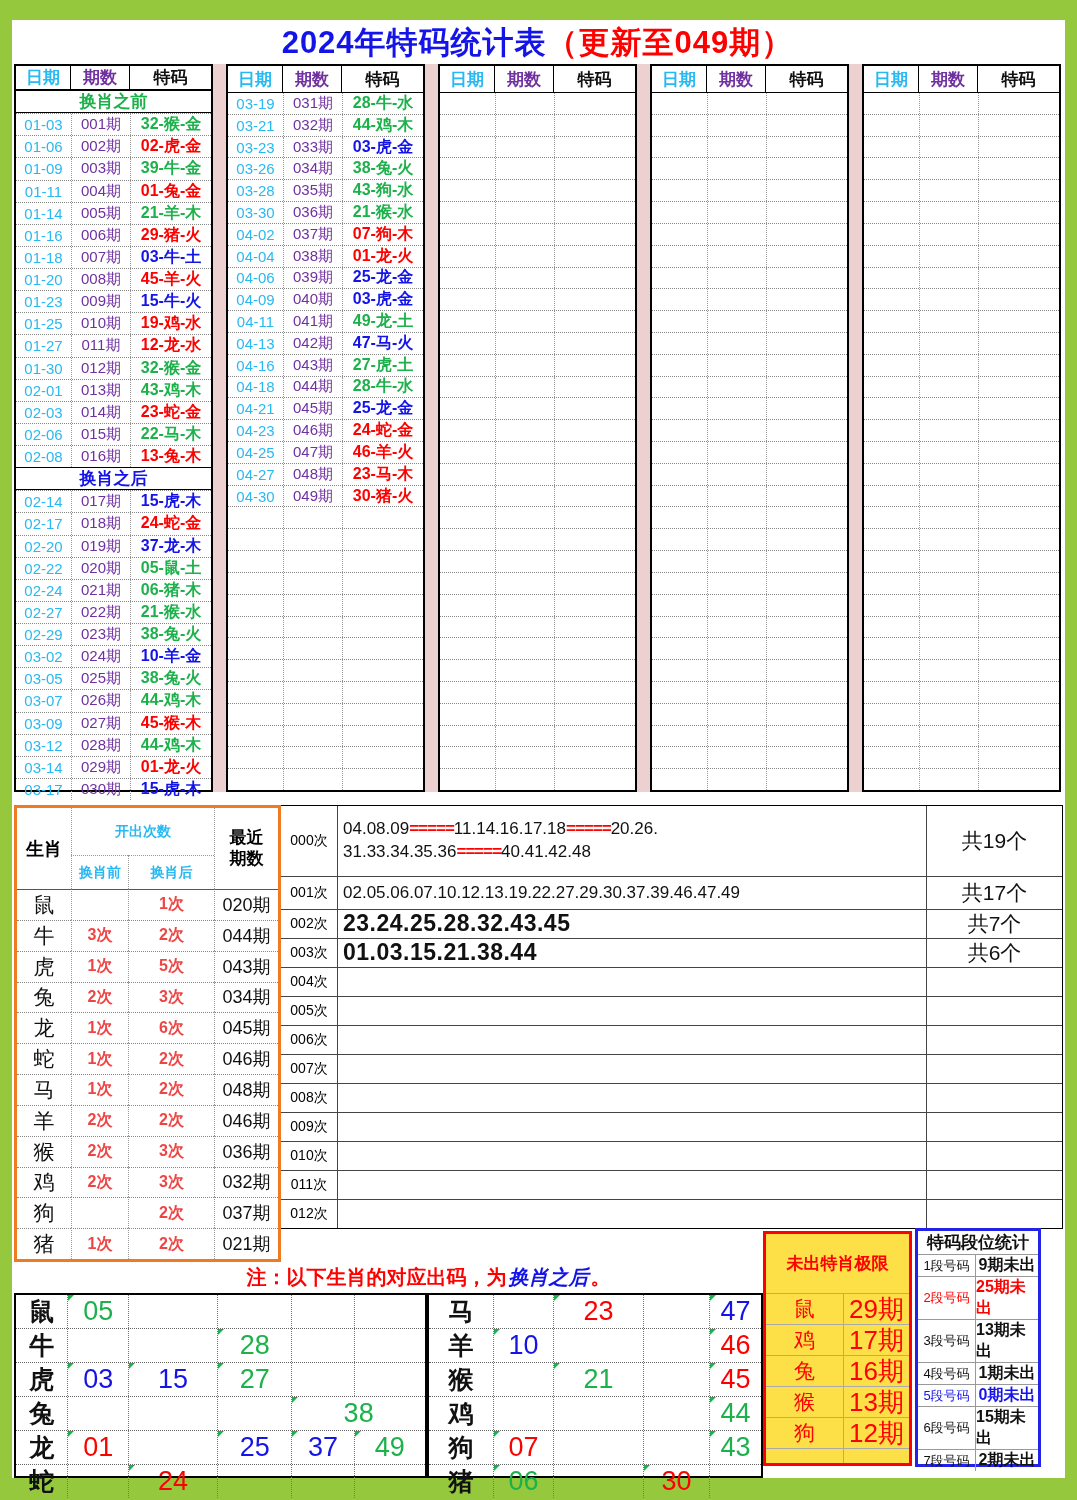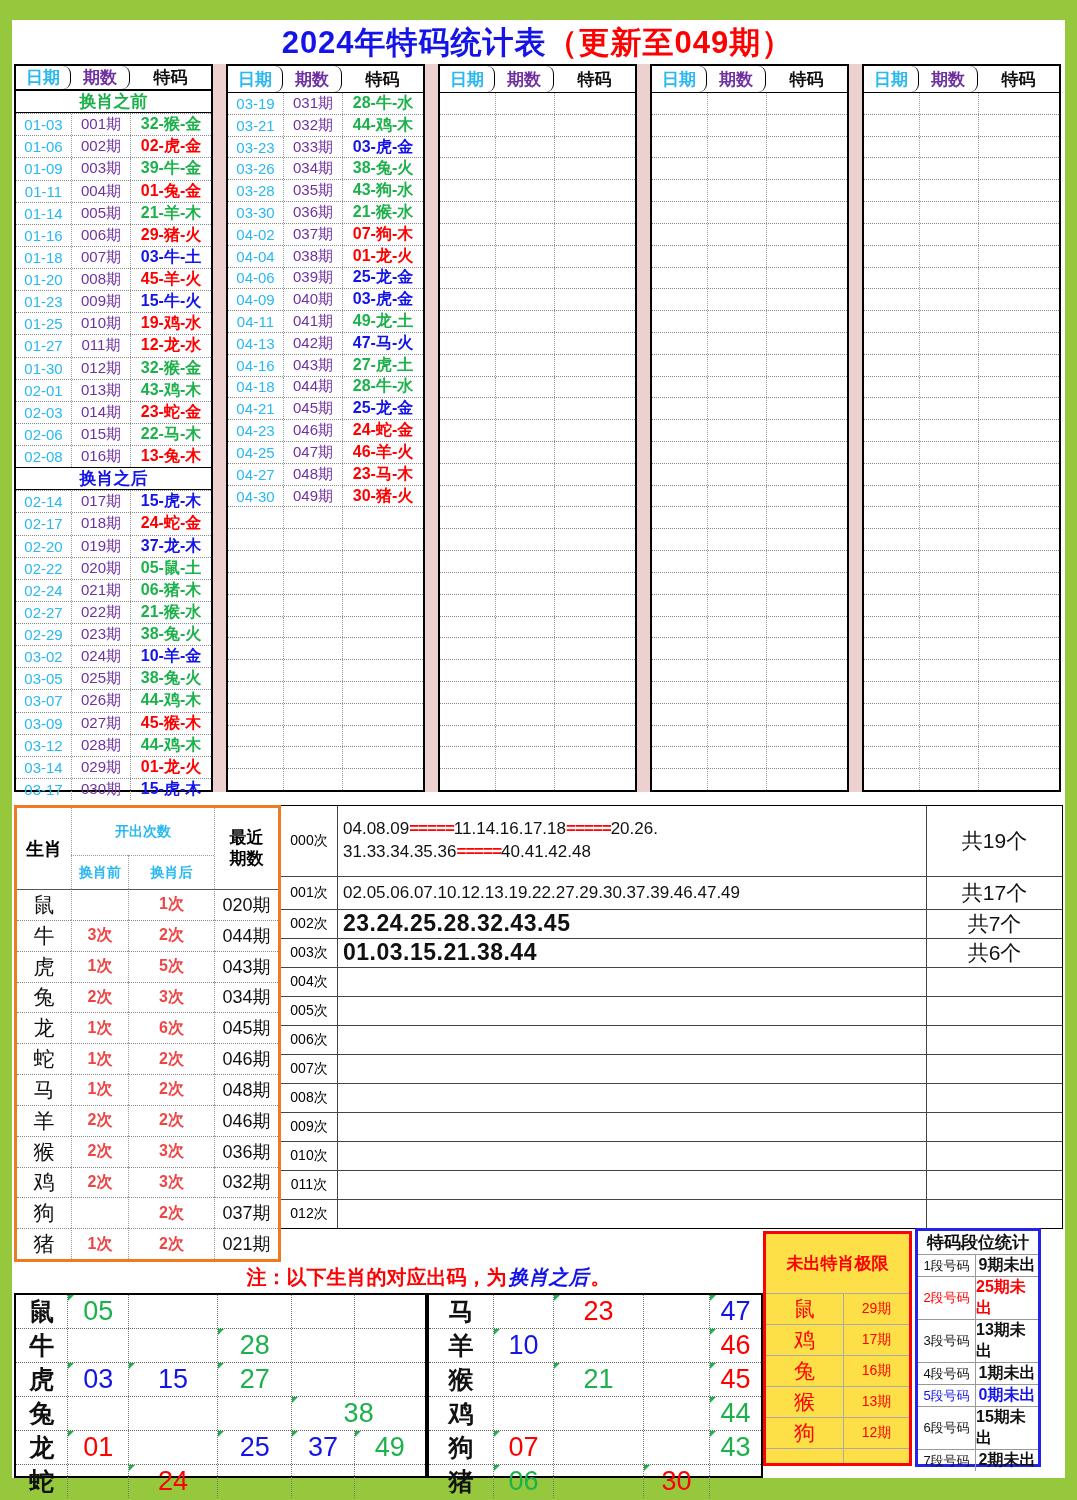--- a/index.html
+++ b/index.html
@@ -19,21 +19,21 @@
   
   .title { left:14px; top:22px; width:1047px; height:42px; display:flex; align-items:center; justify-content:center;
            font-size:31px; font-weight:bold; letter-spacing:1px; }
   .t-main { color:#1414E8; } .t-suffix { color:#FE0000; }
 
   
   .top-table { left:14px; top:64px; width:1047px; height:728px; display:flex; }
   .draw-group { width:199px; height:100%; border:2px solid #000; background:#fff; display:flex; flex-direction:column; }
   .bar { width:13px; height:100%; background:#EDD1D1; }
   .dg-head { height:27px; display:flex; border-bottom:1px solid #000; }
-  .dg-head .hc { display:flex; align-items:center; justify-content:center; font-size:17px; font-weight:bold;border-radius:8px; }
+  .dg-head .hc { display:flex; align-items:center; justify-content:center; font-size:17px; font-weight:bold; }
   .hc.h-date { width:55px; border-right:1px solid #000; }
   .hc.h-period { width:59px; border-right:1px solid #000; }
   .hc.h-code { flex:1; color:#111; }
   .dg-body { flex:1; display:flex; flex-direction:column; }
   .dg-row { flex:1; display:flex; border-top:1px dotted #888; overflow:hidden; }
   .dg-row:first-child { border-top:none; }
   .dg-row .cell { display:flex; align-items:center; justify-content:center; overflow:hidden; white-space:nowrap; }
   .cell.cd { width:55px; font-size:15px; }
   .cell.cp { width:59px; border-left:1px dotted #999; font-size:15px; }
   .cell.cv { flex:1; border-left:1px dotted #999; font-size:16px; font-weight:bold; }
@@ -81,21 +81,21 @@
   .bg-num { font-size:27px; border-left:1px dotted #777; }
   .tri { position:absolute; top:0; left:0; width:0; height:0; border-top:6px solid #1DB14B; border-right:6px solid transparent; }
 
   
   .missing-box { left:763px; top:1231px; width:149px; height:235px; border:3px solid #FE0000; background:#fde047;
                  display:flex; flex-direction:column; }
   .mb-title { height:59px; display:flex; align-items:center; justify-content:center; color:#FE0000; font-weight:bold; font-size:17px; }
   .mb-row { height:31px; display:flex; border-top:1px solid #aaa; }
   .mb-row.empty { flex:1; }
   .mb-z { width:78px; display:flex; align-items:center; justify-content:center; color:#FE0000; font-size:21px; border-right:1px solid #aaa; }
-  .mb-p { flex:1; display:flex; align-items:center; justify-content:center; color:#FE0000; font-size:14px; }
+  .mb-p { flex:1; display:flex; align-items:center; justify-content:center; color:#FE0000; font-size:26px; }
 
   
   .segment-box { left:915px; top:1228px; width:126px; height:239px; border:3px solid #2222E8; background:#fff;
                  display:flex; flex-direction:column; }
   .sb-title { height:31px; display:flex; align-items:center; justify-content:center; font-size:17px; font-weight:bold; color:#111; }
   .sb-row { flex:1; display:flex; border-top:1px solid #999; }
   .sb-l { width:58px; display:flex; align-items:center; justify-content:center; font-size:13px; border-right:1px solid #999; }
   .sb-v { flex:1; display:flex; align-items:center; justify-content:center; font-size:16px; font-weight:bold; }
 </style>
 </head>

